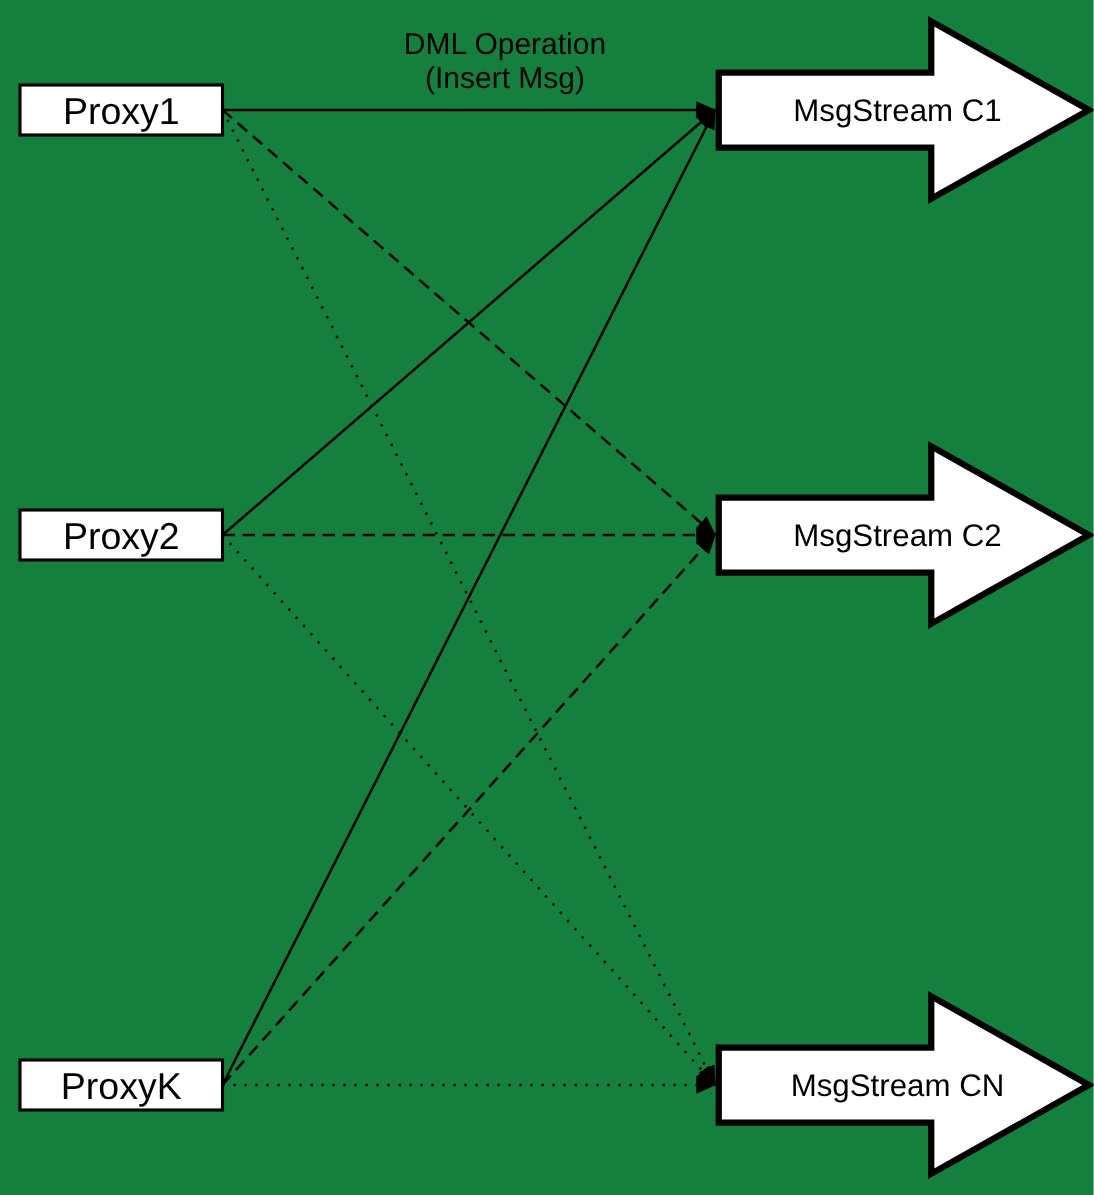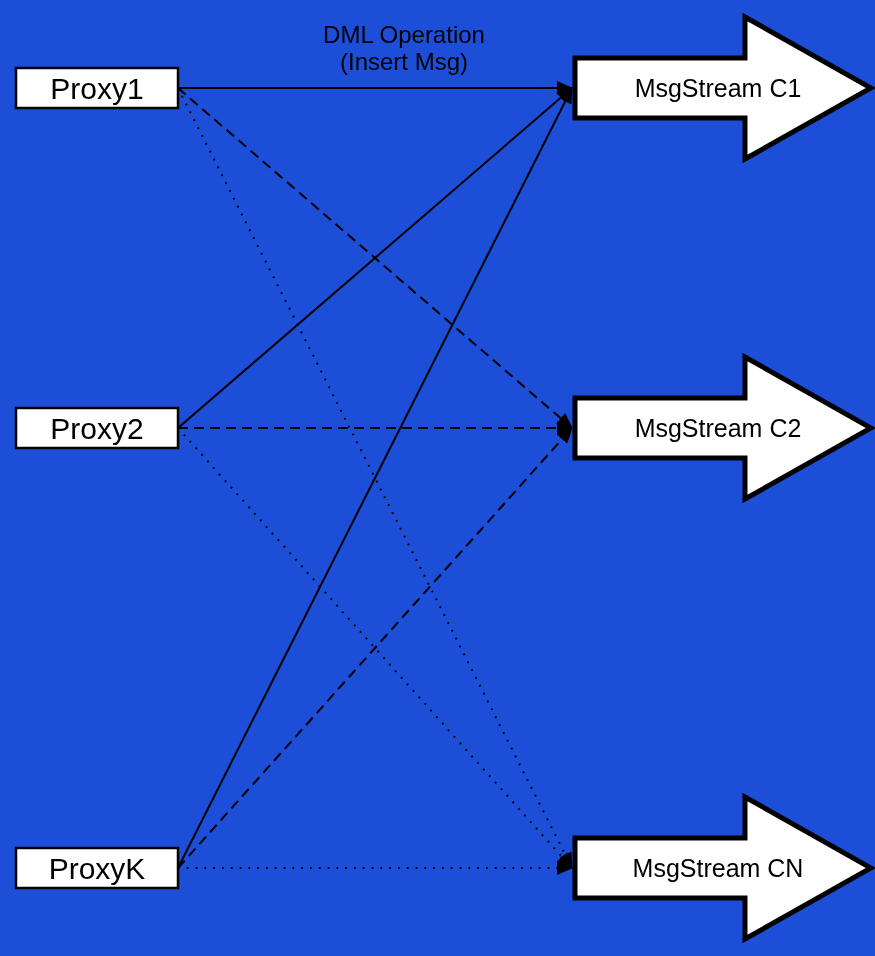--- a/index.html
+++ b/index.html
@@ -4,21 +4,21 @@
 <style>
   html, body {
     margin: 0;
     padding: 0;
     background: #ffffff;
   }
   .stage {
     position: relative;
     width: 875px;
     height: 956px;
-    background: #1d4ed8;
+    background: #15803d;
     overflow: hidden;
   }
   svg text {
     font-family: "Liberation Sans", sans-serif;
     fill: #000000;
   }
   .title-text {
     font-size: 24px;
     text-anchor: middle;
   }

